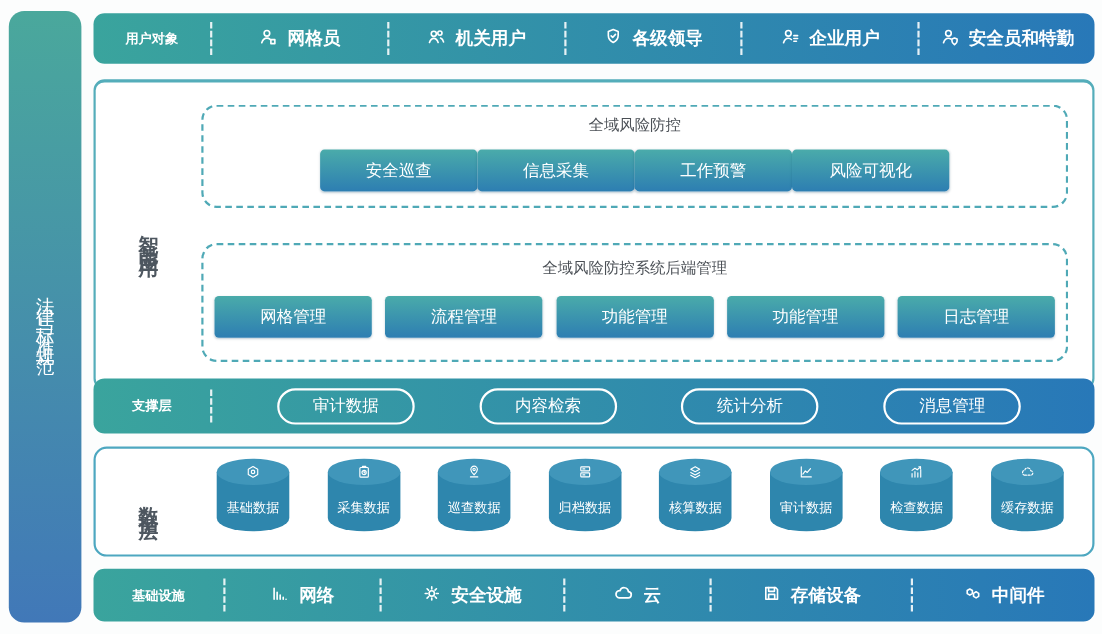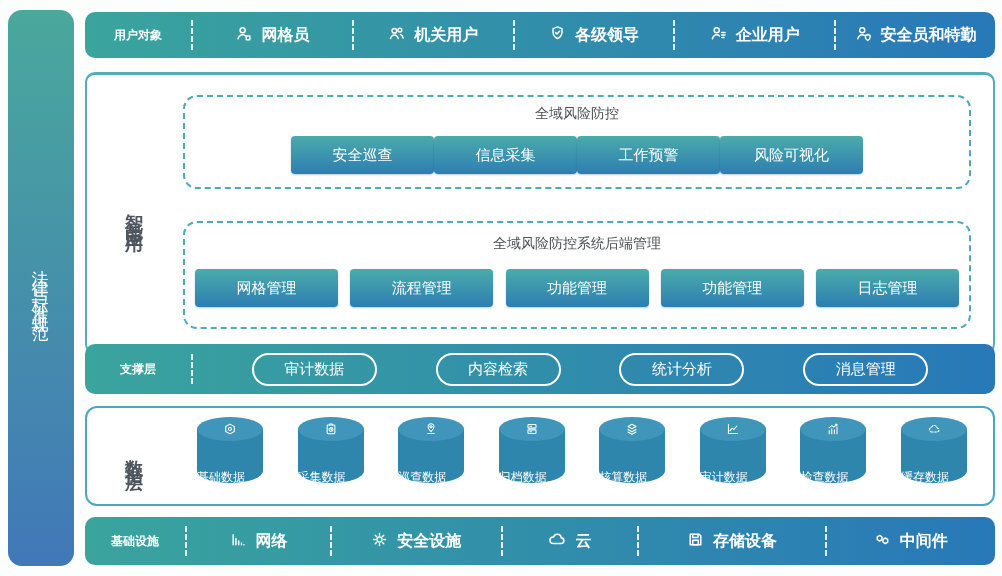--- a/index.html
+++ b/index.html
@@ -71,22 +71,22 @@
   .cyl { position:relative; width:66px; height:78px; }
   .cyl-top {
     position:absolute; top:0; left:0; width:66px; height:24px; background:#4096ba;
     border-radius:50%; z-index:2; display:flex; align-items:center; justify-content:center;
   }
   .cyl-body {
     position:absolute; top:12px; left:0; width:66px; height:54px; background:#2e86ad;
     border-radius:0 0 33px 33px / 0 0 12px 12px; z-index:1;
   }
   .cyl-label {
-    position:absolute; top:36px; left:0; width:100%; 
-    color:#fff; font-size:12px; z-index:3;margin-top:16px;
+    position:absolute; top:36px; left:0; width:100%; text-align:center;
+    color:#fff; font-size:12px; z-index:3;
   }
 
   
   .infra { top:517px; height:48px; }
   .infra .items { flex:1 1 auto; display:flex; align-items:center; }
 
   .ic { display:block; }
   svg { stroke:#fff; fill:none; stroke-width:1.4; stroke-linecap:round; stroke-linejoin:round; }
 </style>
 </head>
@@ -291,21 +291,21 @@
             </svg>
         </div>
         <div class="cyl-body"></div>
         <div class="cyl-label">缓存数据</div>
       </div>
 
     </div>
   </div>
 
   <div class="grow infra">
-    <div class="row-label" style="width:100px;">基础设施</div>
+    <div class="row-label" style="width:118px;">基础设施</div>
     <div class="vsep"></div>
     <div class="items">
       <div class="chip" style="flex:0.85">
         <span class="ic">
           <svg width="17" height="17" viewBox="0 0 16 16">
               <path d="M3 13V3.6M5.6 13V7M8.2 13v-3.6M10.8 13v-1.6"></path>
               <path d="M13.2 13h.01"></path>
             </svg>
         </span>
         <span>网络</span>

